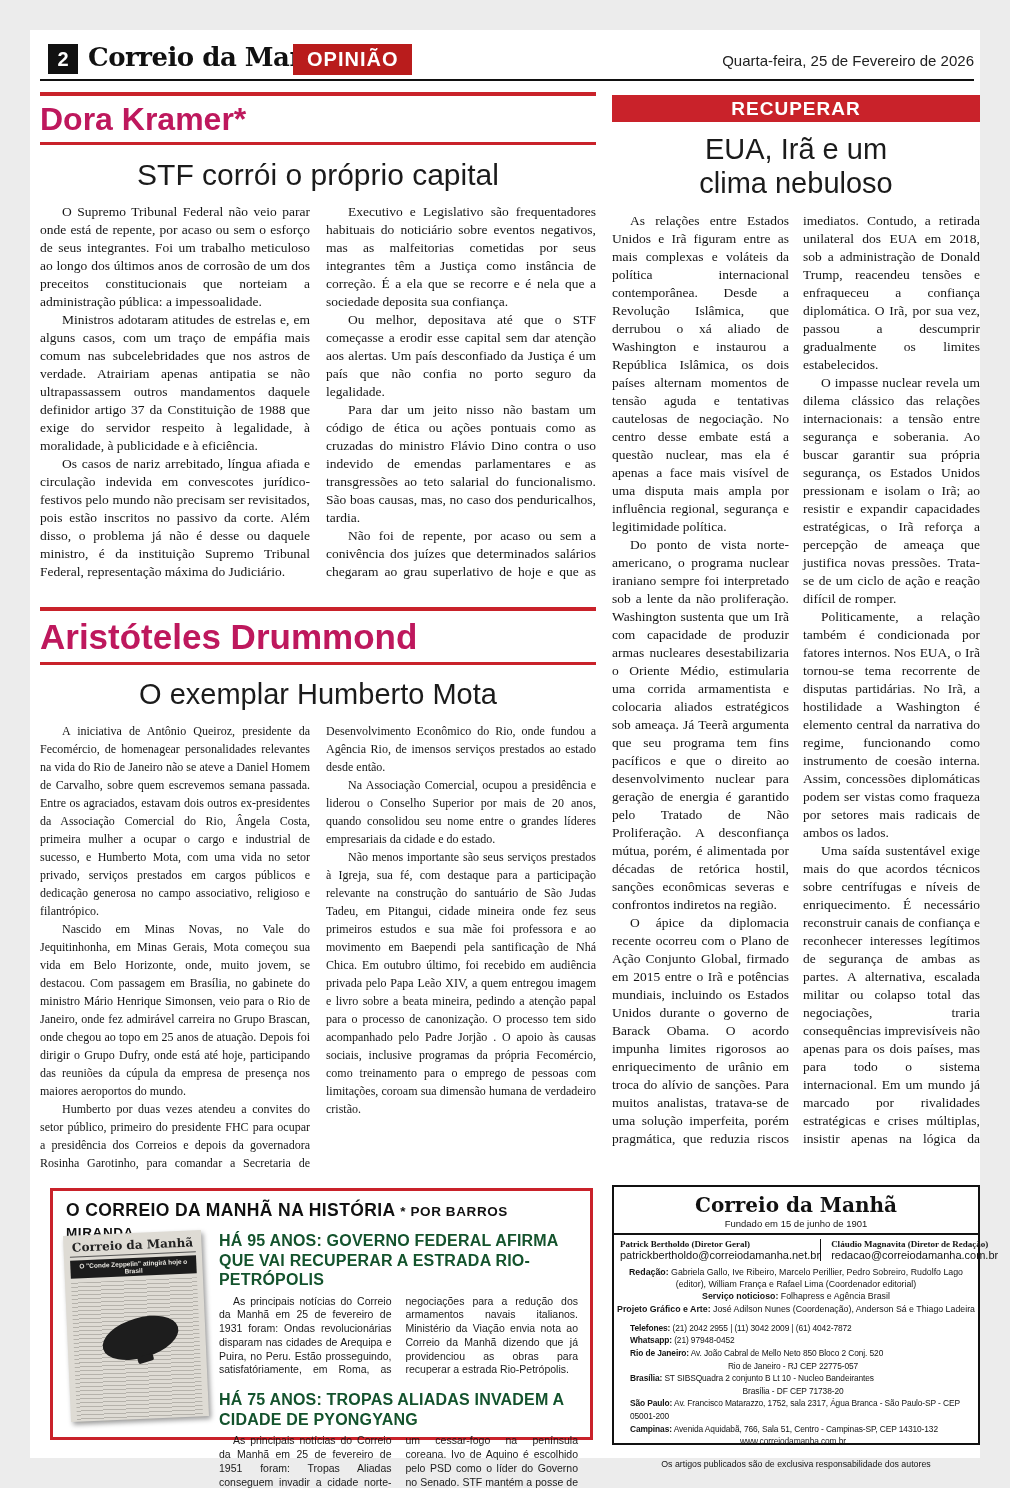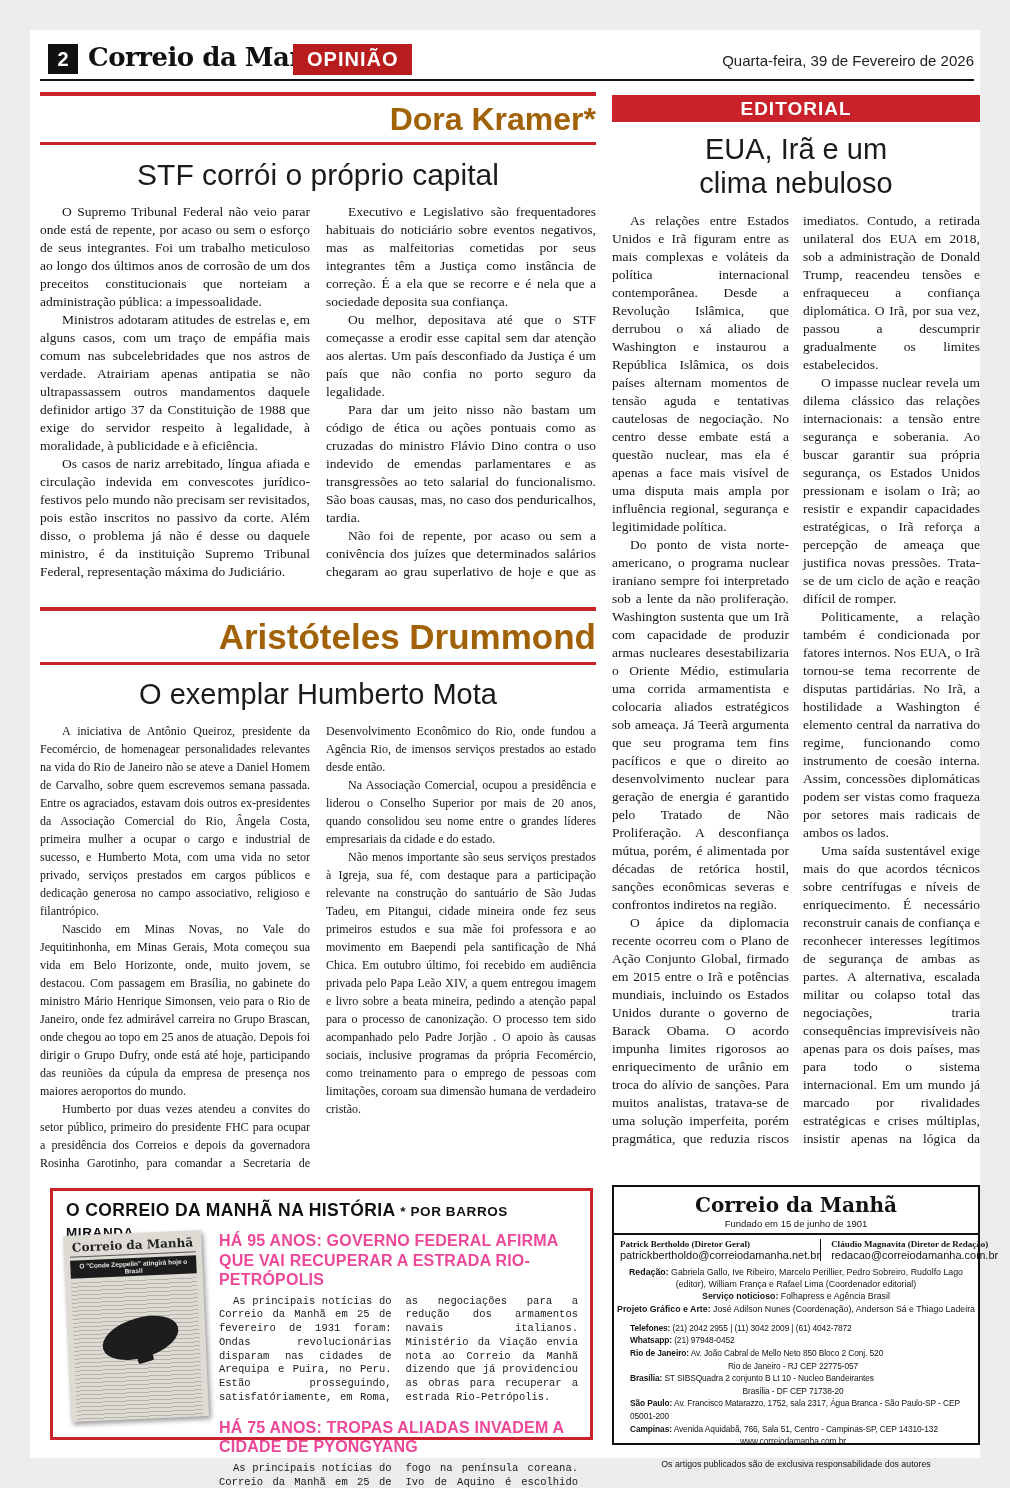--- a/index.html
+++ b/index.html
@@ -11,21 +11,21 @@
            color:#fff;font:700 20px/30px "Liberation Sans",sans-serif;text-align:center;}
   .brand{position:absolute;left:88px;top:42px;font-family:"DejaVu Serif","Liberation Serif",serif;
          font-weight:700;font-size:26px;letter-spacing:-0.5px;color:#111;}
   .section-box{position:absolute;left:293px;top:44px;background:#b91c1c;color:#fff;
                font:700 20px "Liberation Sans",sans-serif;padding:4px 14px;letter-spacing:1px;}
   .edition-date{position:absolute;right:36px;top:52px;font-size:15px;color:#222;}
   .header-rule{position:absolute;left:40px;right:36px;top:79px;height:2px;background:#111;}
   
   .rule-red-a{height:4px;background:var(--red);}
   .rule-red-b{height:3px;background:var(--red);}
-  .author{text-align:right;font-weight:700;color:#a16207;}
+  .author{text-align:left;font-weight:700;color:#be185d;}
   .headline{text-align:center;font-weight:400;color:#1b1b1b;}
   .serif-body{font-family:"Liberation Serif",serif;text-align:justify;color:#151515;
               column-fill:auto;overflow:hidden;}
   .serif-body p{margin:0;text-indent:22px;}
   
   .stf{position:absolute;left:40px;top:92px;width:556px;}
   .stf .author{font-size:32px;margin:5px 0 4px;}
   .stf .headline{font-size:30px;margin:13px 0 11px;}
   .stf .serif-body{height:402px;column-count:2;column-gap:16px;font-size:13.5px;line-height:18px;}
   
@@ -52,22 +52,22 @@
   .np-head{background:#1c1c1c;color:#e8e6e0;font-size:6.5px;font-weight:700;text-align:center;
            padding:2px 1px;margin-top:3px;}
   .np-lines{margin-top:4px;height:140px;background:
       repeating-linear-gradient(to bottom,#b5b2ab 0 1px,transparent 1px 4px);
       position:relative;}
   .np-zep{position:absolute;left:28px;top:38px;width:78px;height:40px;background:#1d1d1d;
           border-radius:50%;transform:rotate(-14deg);}
   .np-zep::after{content:"";position:absolute;left:30px;bottom:-5px;width:16px;height:7px;
                  background:#1d1d1d;border-radius:2px;}
   .historia-content{position:absolute;left:166px;top:40px;right:12px;}
-  .hist-heading{font-size:16px;line-height:19.5px;font-weight:700;letter-spacing:0.2px;color:#ec4899;margin:0 0 5px;}
-  .hist-body{column-count:2;column-gap:14px;font-family:Liberation Mono, monospace;font-size:10.5px;
+  .hist-heading{font-size:16px;line-height:19.5px;font-weight:700;letter-spacing:0.2px;color:#14532d;margin:0 0 5px;}
+  .hist-body{column-count:2;column-gap:14px;font-family:Liberation Sans, sans-serif;font-size:10.5px;
              line-height:13.8px;text-align:justify;color:#1a1a1a;}
   .hist-body p{margin:0;text-indent:14px;}
   .hist-sec2{margin-top:13px;}
   
   .colophon{position:absolute;left:612px;top:1185px;width:368px;height:260px;border:2px solid #111;
             background:#fff;box-sizing:border-box;font-family:"Liberation Sans",sans-serif;}
   .colo-title{text-align:center;font-family:"DejaVu Serif",serif;font-weight:700;font-size:20px;
               margin-top:6px;color:#111;}
   .colo-founded{text-align:center;font-size:9.5px;margin:1px 0 4px;}
   .colo-hr{border-top:1px solid #111;}
@@ -85,42 +85,42 @@
   :root{--red:#c9222a;}
 </style>
 </head>
 <body>
 
 <div class="page">
 
   <div class="pagenum">2</div>
   <div class="brand">Correio da Manhã</div>
   <div class="section-box">OPINIÃO</div>
-  <div class="edition-date">Quarta-feira, 39 de Fevereiro de 2026</div>
+  <div class="edition-date">Quarta-feira, 25 de Fevereiro de 2026</div>
   <div class="header-rule"></div>
 
   <section class="stf">
     <div class="rule-red-a"></div>
     <h2 class="author">Dora Kramer*</h2>
     <div class="rule-red-b"></div>
     <h1 class="headline">STF corrói o próprio capital</h1>
     <div class="serif-body">
       <p>O Supremo Tribunal Federal não veio parar onde está de repente, por acaso ou sem o esforço de seus integrantes. Foi um trabalho meticuloso ao longo dos últimos anos de corrosão de um dos preceitos constitucionais que norteiam a administração pública: a impessoalidade.</p>
       <p>Ministros adotaram atitudes de estrelas e, em alguns casos, com um traço de empáfia mais comum nas subcelebridades que nos astros de verdade. Atrairiam apenas antipatia se não ultrapassassem outros mandamentos daquele definidor artigo 37 da Constituição de 1988 que exige do servidor respeito à legalidade, à moralidade, à publicidade e à eficiência.</p>
       <p>Os casos de nariz arrebitado, língua afiada e circulação indevida em convescotes jurídico-festivos pelo mundo não precisam ser revisitados, pois estão inscritos no passivo da corte. Além disso, o problema já não é desse ou daquele ministro, é da instituição Supremo Tribunal Federal, representação máxima do Judiciário.</p>
       <p>Executivo e Legislativo são frequentadores habituais do noticiário sobre eventos negativos, mas as malfeitorias cometidas por seus integrantes têm a Justiça como instância de correção. É a ela que se recorre e é nela que a sociedade deposita sua confiança.</p>
       <p>Ou melhor, depositava até que o STF começasse a erodir esse capital sem dar atenção aos alertas. Um país desconfiado da Justiça é um país que não confia no porto seguro da legalidade.</p>
       <p>Para dar um jeito nisso não bastam um código de ética ou ações pontuais como as cruzadas do ministro Flávio Dino contra o uso indevido de emendas parlamentares e as transgressões ao teto salarial do funcionalismo. São boas causas, mas, no caso dos penduricalhos, tardia.</p>
       <p>Não foi de repente, por acaso ou sem a conivência dos juízes que determinados salários chegaram ao grau superlativo de hoje e que as distorções de pagamentos indevidos fossem mais escandalosas no Judiciário.</p>
 
     </div>
   </section>
 
   <section class="editorial">
-    <div class="kicker">EDITORIAL</div>
+    <div class="kicker">RECUPERAR</div>
     <h1 class="headline">
       <div>EUA, Irã e um</div>
       <div>clima nebuloso</div>
     </h1>
     <div class="serif-body">
       <p>As relações entre Estados Unidos e Irã figuram entre as mais complexas e voláteis da política internacional contemporânea. Desde a Revolução Islâmica, que derrubou o xá aliado de Washington e instaurou a República Islâmica, os dois países alternam momentos de tensão aguda e tentativas cautelosas de negociação. No centro desse embate está a questão nuclear, mas ela é apenas a face mais visível de uma disputa mais ampla por influência regional, segurança e legitimidade política.</p>
       <p>Do ponto de vista norte-americano, o programa nuclear iraniano sempre foi interpretado sob a lente da não proliferação. Washington sustenta que um Irã com capacidade de produzir armas nucleares desestabilizaria o Oriente Médio, estimularia uma corrida armamentista e colocaria aliados estratégicos sob ameaça. Já Teerã argumenta que seu programa tem fins pacíficos e que o direito ao desenvolvimento nuclear para geração de energia é garantido pelo Tratado de Não Proliferação. A desconfiança mútua, porém, é alimentada por décadas de retórica hostil, sanções econômicas severas e confrontos indiretos na região.</p>
       <p>O ápice da diplomacia recente ocorreu com o Plano de Ação Conjunto Global, firmado em 2015 entre o Irã e potências mundiais, incluindo os Estados Unidos durante o governo de Barack Obama. O acordo impunha limites rigorosos ao enriquecimento de urânio em troca do alívio de sanções. Para muitos analistas, tratava-se de uma solução imperfeita, porém pragmática, que reduzia riscos imediatos. Contudo, a retirada unilateral dos EUA em 2018, sob a administração de Donald Trump, reacendeu tensões e enfraqueceu a confiança diplomática. O Irã, por sua vez, passou a descumprir gradualmente os limites estabelecidos.</p>
       <p>O impasse nuclear revela um dilema clássico das relações internacionais: a tensão entre segurança e soberania. Ao buscar garantir sua própria segurança, os Estados Unidos pressionam e isolam o Irã; ao resistir e expandir capacidades estratégicas, o Irã reforça a percepção de ameaça que justifica novas pressões. Trata-se de um ciclo de ação e reação difícil de romper.</p>
       <p>Politicamente, a relação também é condicionada por fatores internos. Nos EUA, o Irã tornou-se tema recorrente de disputas partidárias. No Irã, a hostilidade a Washington é elemento central da narrativa do regime, funcionando como instrumento de coesão interna. Assim, concessões diplomáticas podem ser vistas como fraqueza por setores mais radicais de ambos os lados.</p>

